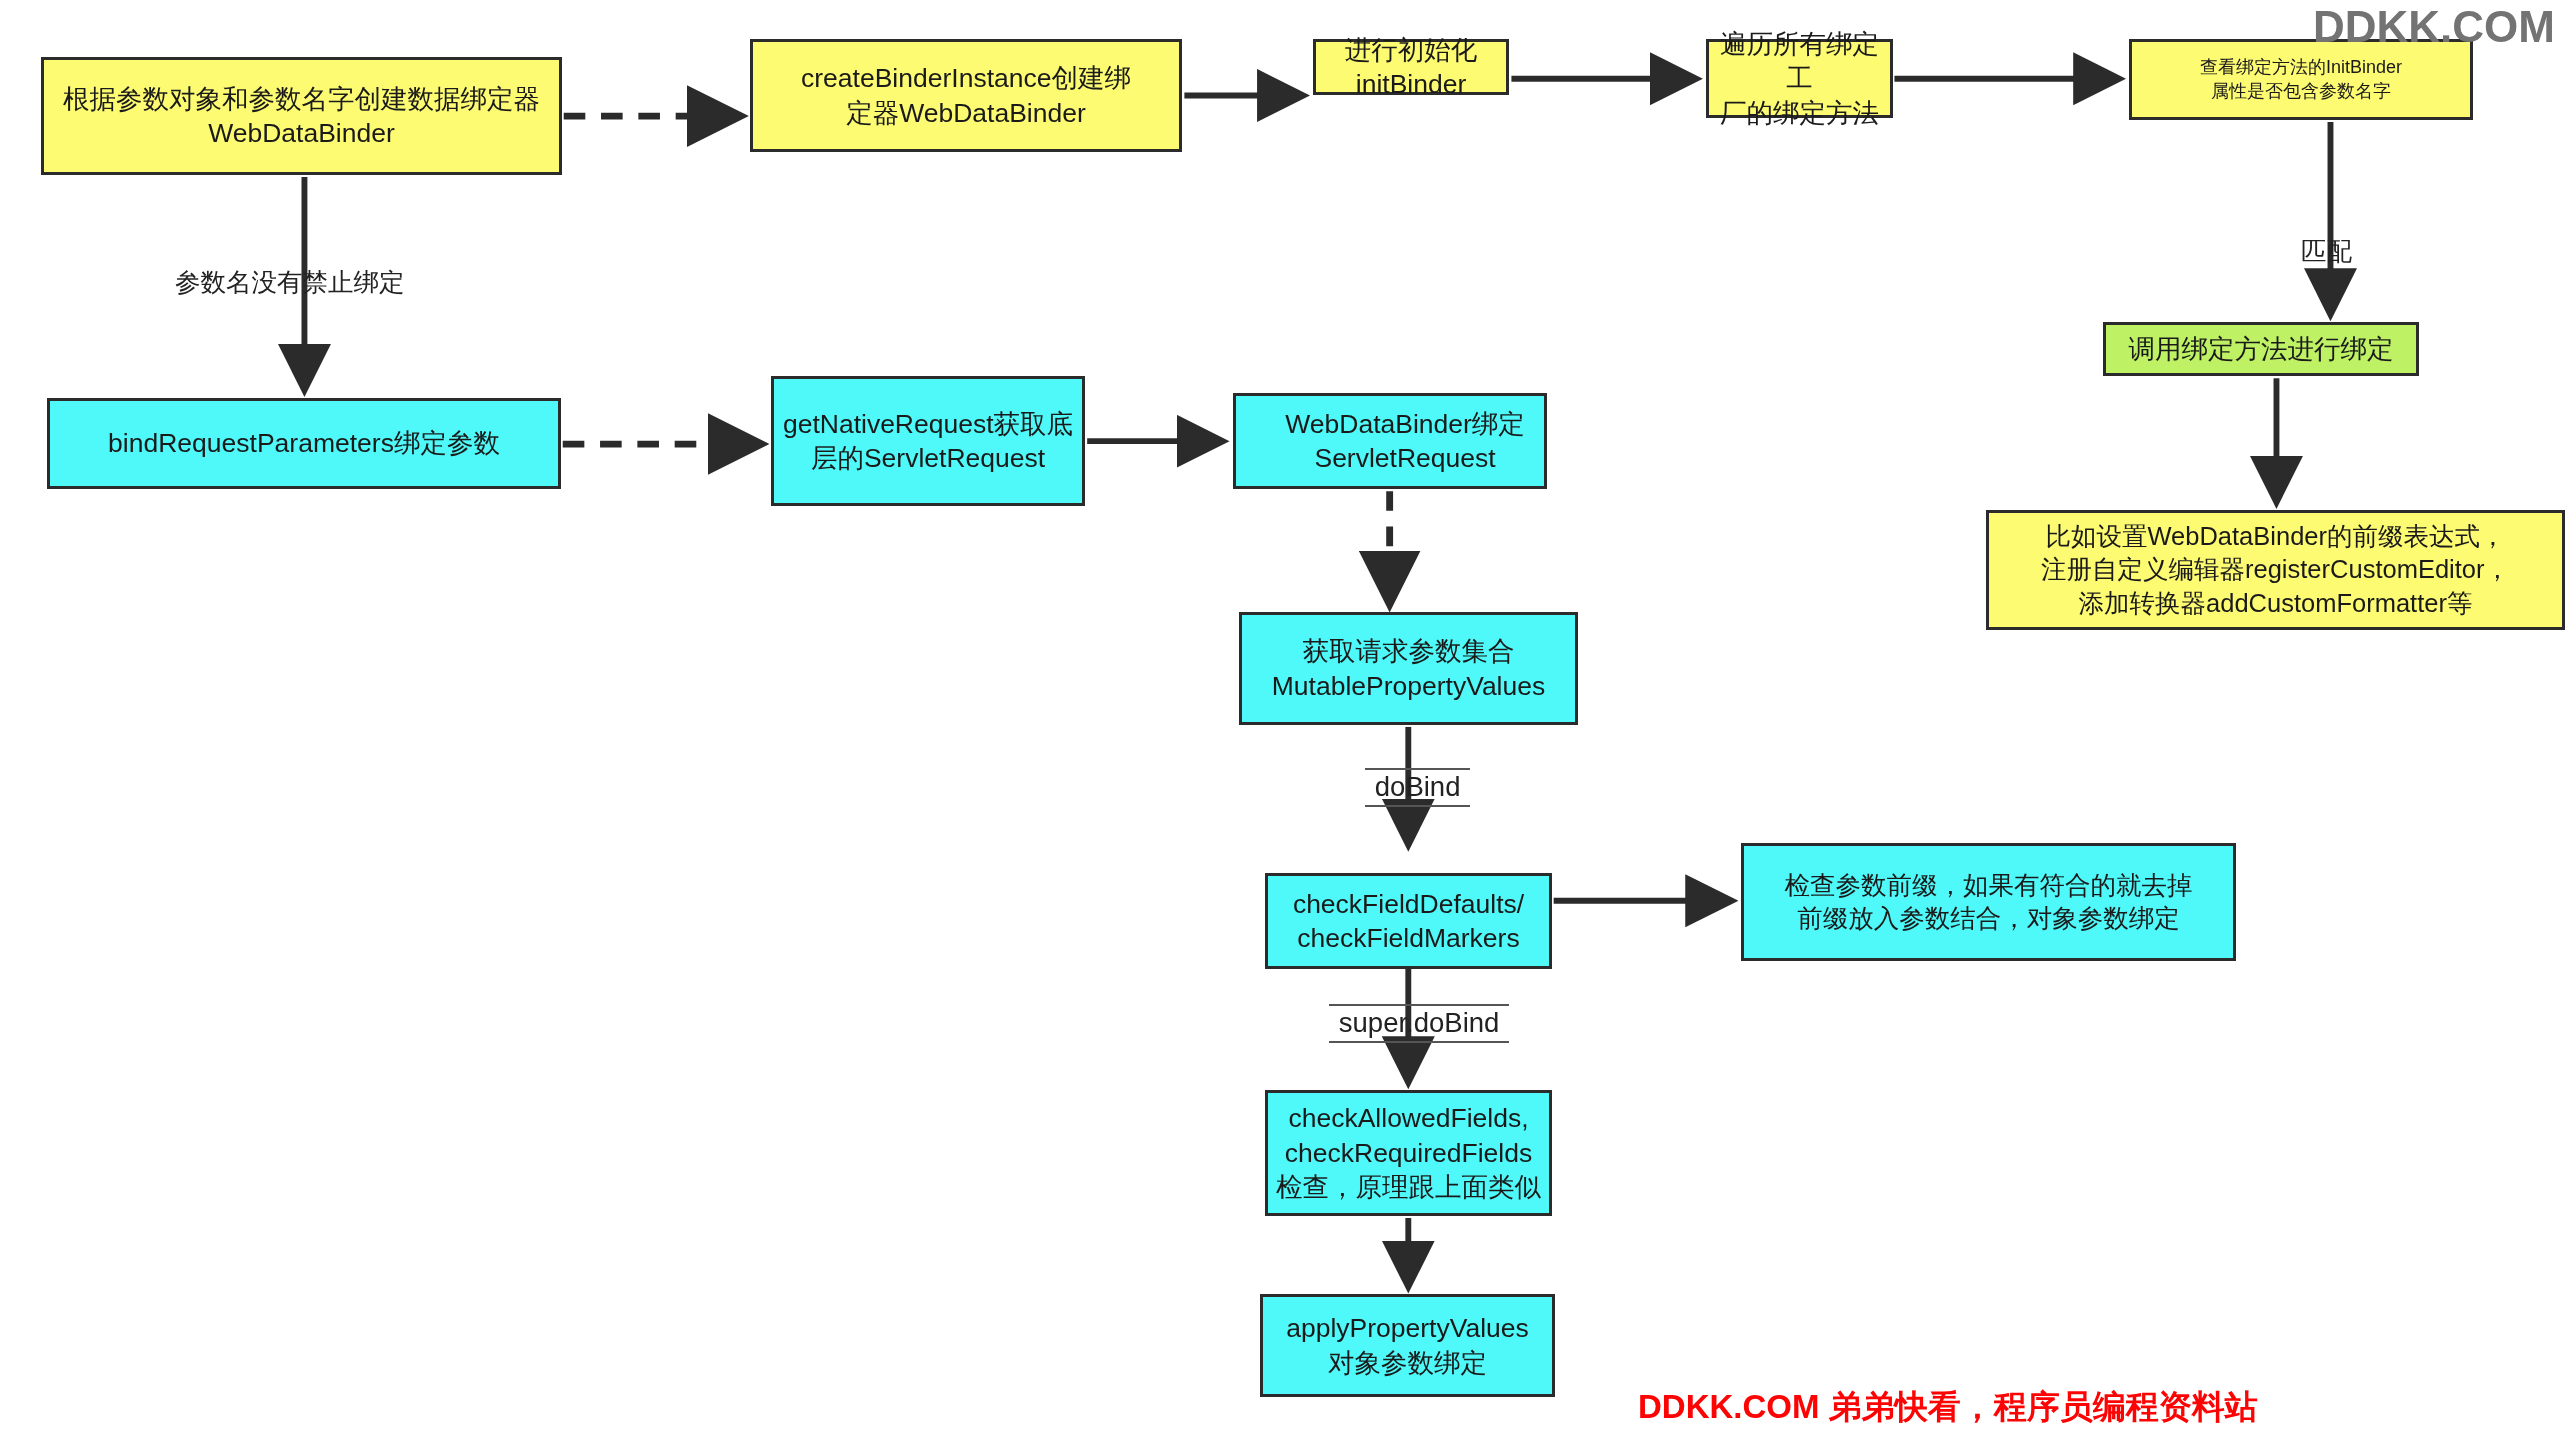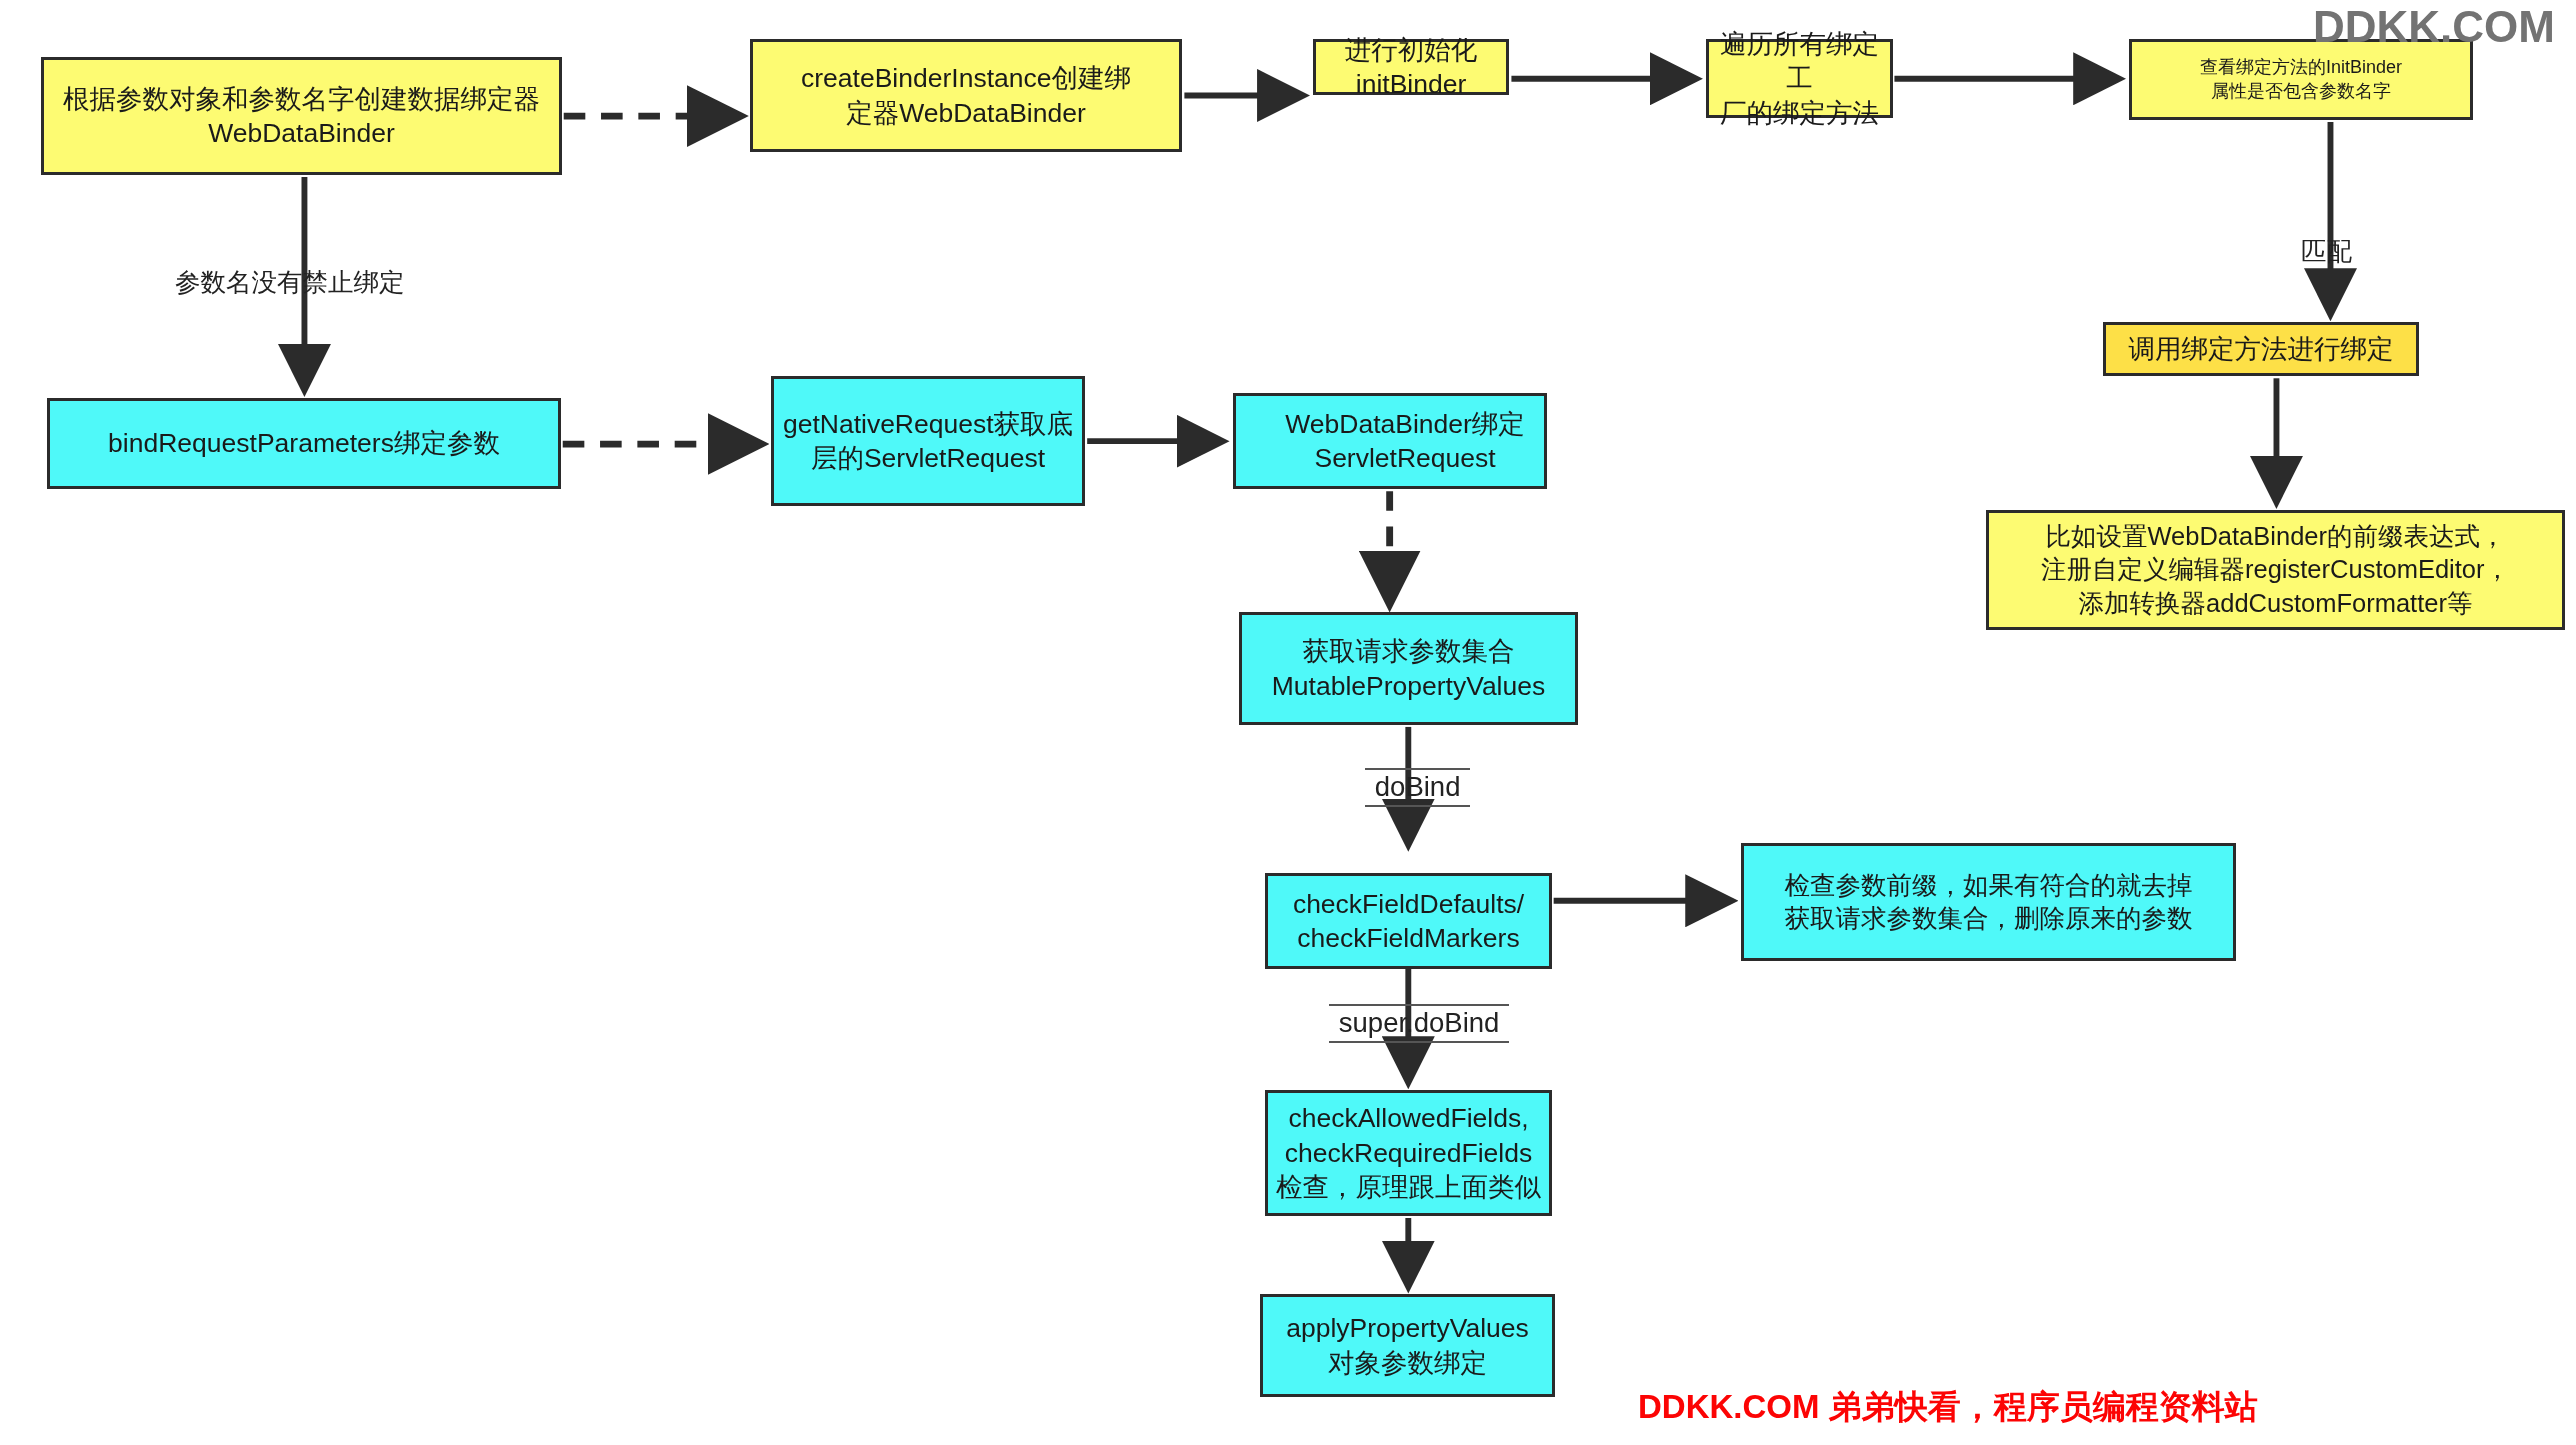--- a/index.html
+++ b/index.html
@@ -77,35 +77,35 @@
   <div class="node yellow" style="left: 41px; top: 57px; width: 521px; height: 118px; font-size: 26.5px; background: rgb(253, 251, 114); border-color: rgb(43, 43, 43);">根据参数对象和参数名字创建数据绑定器
 WebDataBinder</div>
   <div class="node yellow" style="left: 750px; top: 39px; width: 432px; height: 113px; font-size: 26.5px; background: rgb(253, 251, 114); border-color: rgb(43, 43, 43);">createBinderInstance创建绑
 定器WebDataBinder</div>
   <div class="node yellow" style="left: 1313px; top: 39px; width: 196px; height: 56px; font-size: 26.5px; background: rgb(253, 251, 114); border-color: rgb(43, 43, 43);">进行初始化
 initBinder</div>
   <div class="node yellow" style="left: 1706px; top: 39px; width: 187px; height: 79px; font-size: 26.5px; background: rgb(253, 251, 114); border-color: rgb(43, 43, 43);">遍历所有绑定工
 厂的绑定方法</div>
   <div class="node yellow" style="left: 2129px; top: 39px; width: 344px; height: 81px; font-size: 18px; background: rgb(253, 251, 114); border-color: rgb(43, 43, 43);">查看绑定方法的InitBinder
 属性是否包含参数名字</div>
-  <div class="node yellow" style="left: 2103px; top: 322px; width: 316px; height: 54px; font-size: 26.5px; background: #fde047; border-color: rgb(43, 43, 43);">调用绑定方法进行绑定</div>
+  <div class="node yellow" style="left: 2103px; top: 322px; width: 316px; height: 54px; font-size: 26.5px; background: #bef264; border-color: rgb(43, 43, 43);">调用绑定方法进行绑定</div>
   <div class="node yellow" style="left: 1986px; top: 510px; width: 579px; height: 120px; font-size: 25.5px; background: rgb(253, 251, 114); border-color: rgb(43, 43, 43);">比如设置WebDataBinder的前缀表达式，
 注册自定义编辑器registerCustomEditor，
 添加转换器addCustomFormatter等</div>
   <div class="node cyan" style="left: 47px; top: 398px; width: 514px; height: 91px; font-size: 26.5px; background: rgb(79, 249, 249); border-color: rgb(43, 43, 43);">bindRequestParameters绑定参数</div>
   <div class="node cyan" style="left: 771px; top: 376px; width: 314px; height: 130px; font-size: 26.5px; background: rgb(79, 249, 249); border-color: rgb(43, 43, 43);">getNativeRequest获取底
 层的ServletRequest</div>
   <div class="node cyan" style="left: 1233px; top: 393px; width: 314px; height: 96px; font-size: 26.5px; background: rgb(79, 249, 249); border-color: rgb(43, 43, 43); padding-left: 36px;">WebDataBinder绑定
 ServletRequest</div>
   <div class="node cyan" style="left: 1239px; top: 612px; width: 339px; height: 113px; font-size: 26.5px; background: rgb(79, 249, 249); border-color: rgb(43, 43, 43);">获取请求参数集合
 MutablePropertyValues</div>
   <div class="node cyan" style="left: 1265px; top: 852px; width: 287px; height: 96px; font-size: 26.5px; background: rgb(79, 249, 249); border-color: rgb(43, 43, 43); margin-top: 21px;">checkFieldDefaults/
 checkFieldMarkers</div>
   <div class="node cyan" style="left: 1741px; top: 843px; width: 495px; height: 118px; font-size: 25.5px; background: rgb(79, 249, 249); border-color: rgb(43, 43, 43);">检查参数前缀，如果有符合的就去掉
-获取请求参数集合，删除原来的参数</div>
+前缀放入参数结合，对象参数绑定</div>
   <div class="node cyan" style="left: 1265px; top: 1090px; width: 287px; height: 126px; font-size: 26.5px; background: rgb(79, 249, 249); border-color: rgb(43, 43, 43);">checkAllowedFields,
 checkRequiredFields
 检查，原理跟上面类似</div>
   <div class="node cyan" style="left: 1260px; top: 1294px; width: 295px; height: 103px; font-size: 26.5px; background: rgb(79, 249, 249); border-color: rgb(43, 43, 43);">applyPropertyValues
 对象参数绑定</div>
 
   <div class="edge-label" style="left: 175px; top: 255px; font-size: 25.5px; margin-top: 10px;">参数名没有禁止绑定</div>
   <div class="edge-label" style="left: 2301px; top: 234px; font-size: 25.5px;">匹配</div>
   <div class="edge-label ruled" style="left: 1365px; top: 768px; font-size: 27.5px;">doBind</div>
   <div class="edge-label ruled" style="left: 1329px; top: 1004px; font-size: 27.5px;">super.doBind</div>

